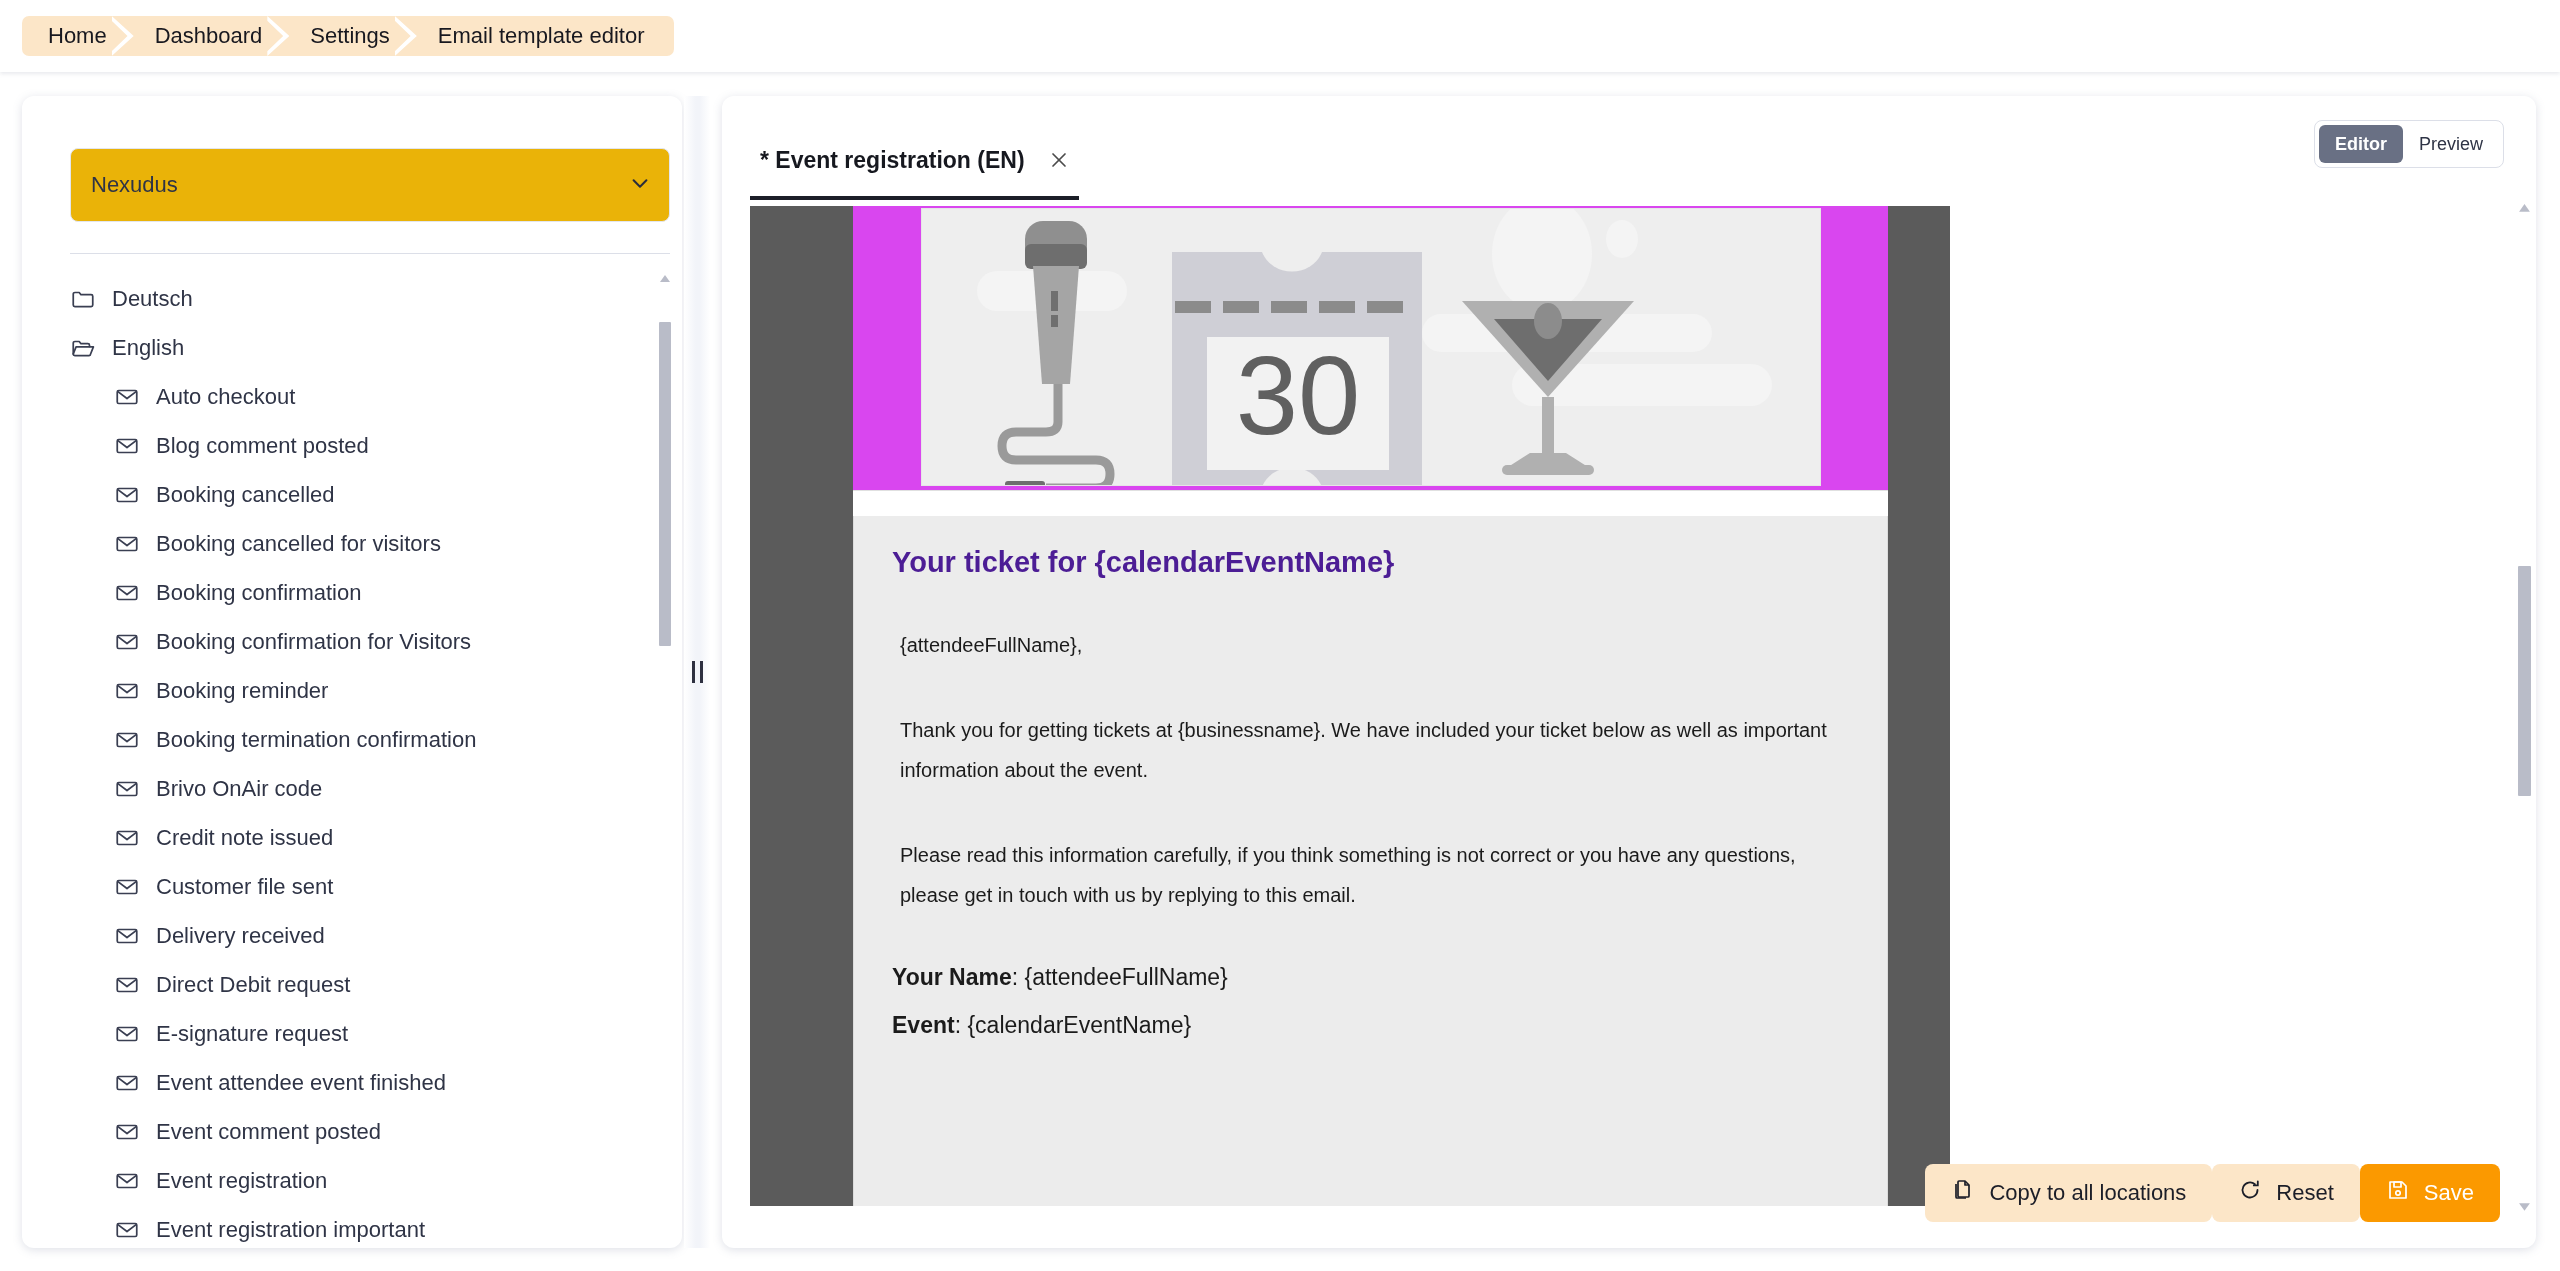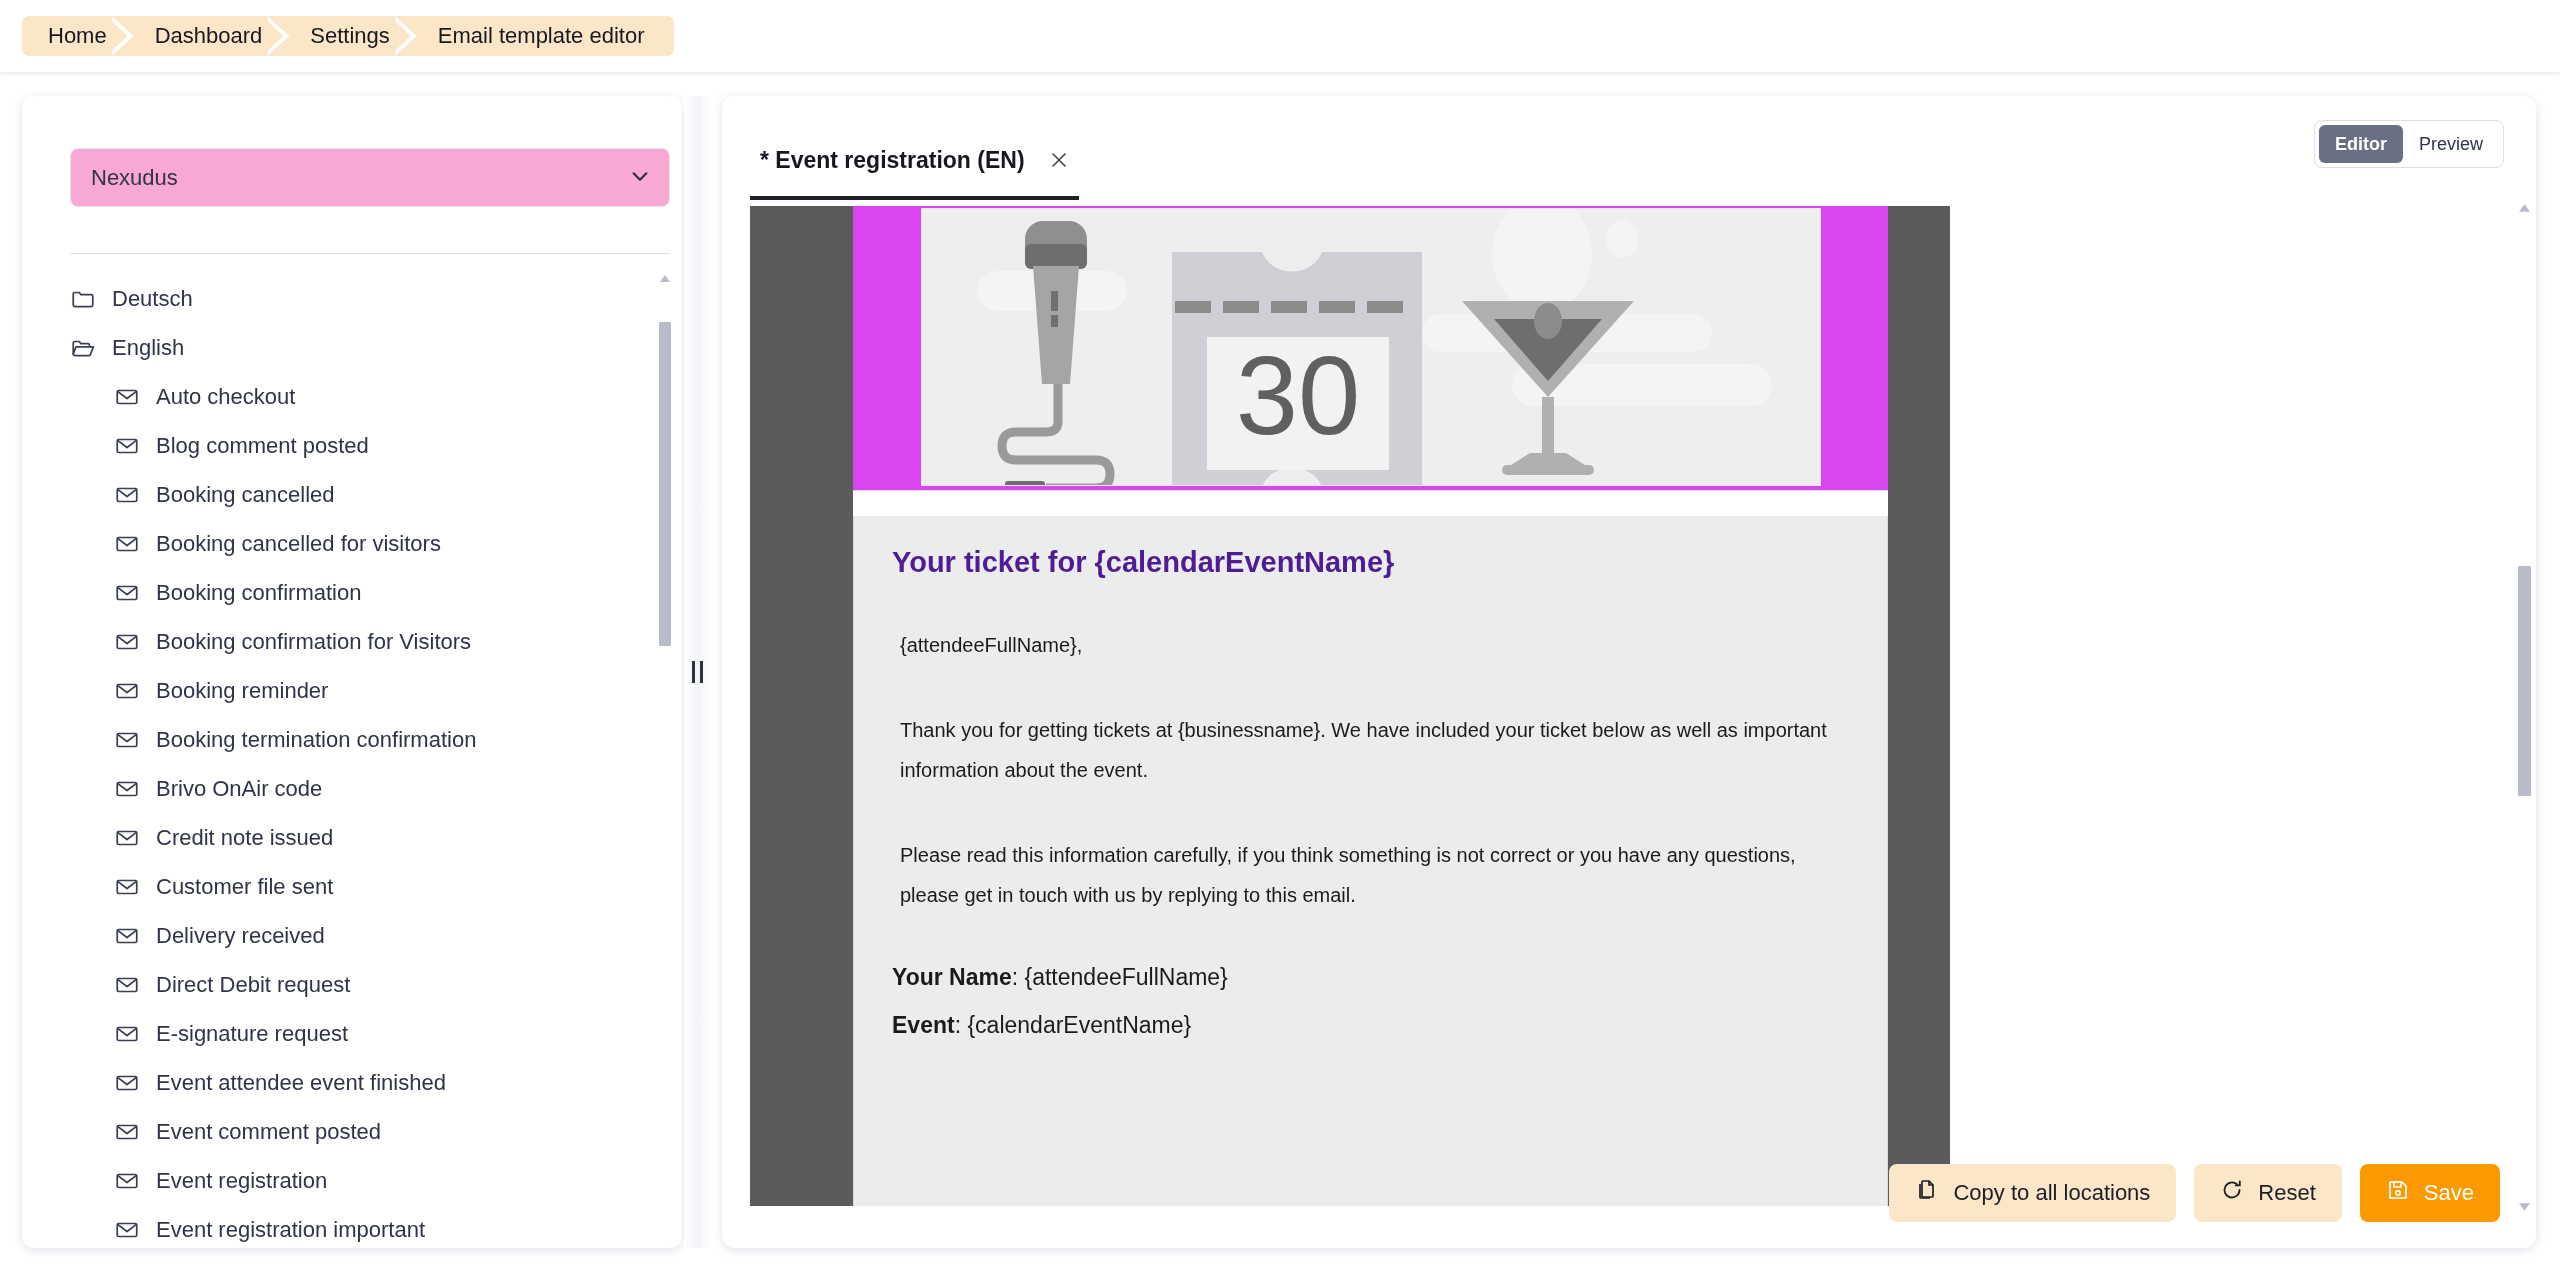--- a/index.html
+++ b/index.html
@@ -48,22 +48,22 @@
   #left-panel {
     position: absolute; left: 22px; top: 24px;
     width: 660px; height: 1152px;
     background: #ffffff;
     border-radius: 12px;
     box-shadow: 0 2px 10px rgba(110,118,150,0.22);
     overflow: hidden;
   }
   #business-select {
     position: absolute; left: 48px; top: 52px;
-    width: 600px; height: 59px;
-    background: #f9a8d4;
+    width: 600px; height: 74px;
+    background: #eab308;
     border: 1px solid #e3e6ee;
     border-radius: 8px;
     display: flex; align-items: center;
     padding: 0 18px 0 20px;
     cursor: pointer;
   }
   #business-select .sel-value {
     flex: 1; font-size: 22px; color: #2f3446; white-space: nowrap; overflow: hidden;
   }
   .chev-down { width: 22px; height: 22px; flex: 0 0 auto; }
@@ -205,21 +205,21 @@
   #edit-thumb {
     position: absolute; left: 2px; top: 362px; width: 13px; height: 230px;
     background: #b9bcc8; border-radius: 1px;
   }
   #edit-scroll .arrow-up { position:absolute; left: 2px; top: -4px; width: 13px; height: 10px; }
   #edit-scroll .arrow-dn { position:absolute; left: 2px; bottom: 6px; width: 13px; height: 10px; }
 
   
   #footer-actions {
     position: absolute; right: 36px; bottom: 26px;
-    display: flex; align-items: center; gap: 18px;
+    display: flex; align-items: center; 
   }
   .act-btn {
     height: 58px; display: flex; align-items: center; gap: 14px;
     padding: 0 26px; border-radius: 8px; border: none;
     font-size: 22px; cursor: pointer; white-space: nowrap;
     font-family: "Liberation Sans", sans-serif;
   }
   .act-btn.soft { background: #fce6c8; color: #1c1e28; }
   .act-btn.primary { background: #fb9900; color: #ffffff; }
   .act-btn svg { flex: 0 0 auto; }

